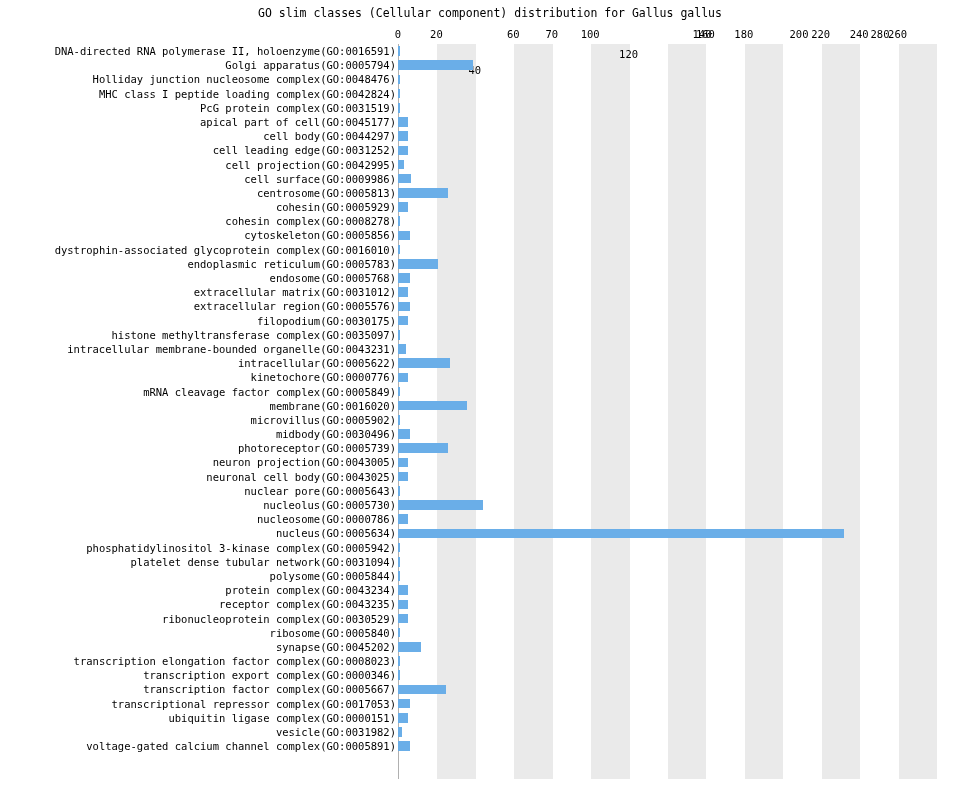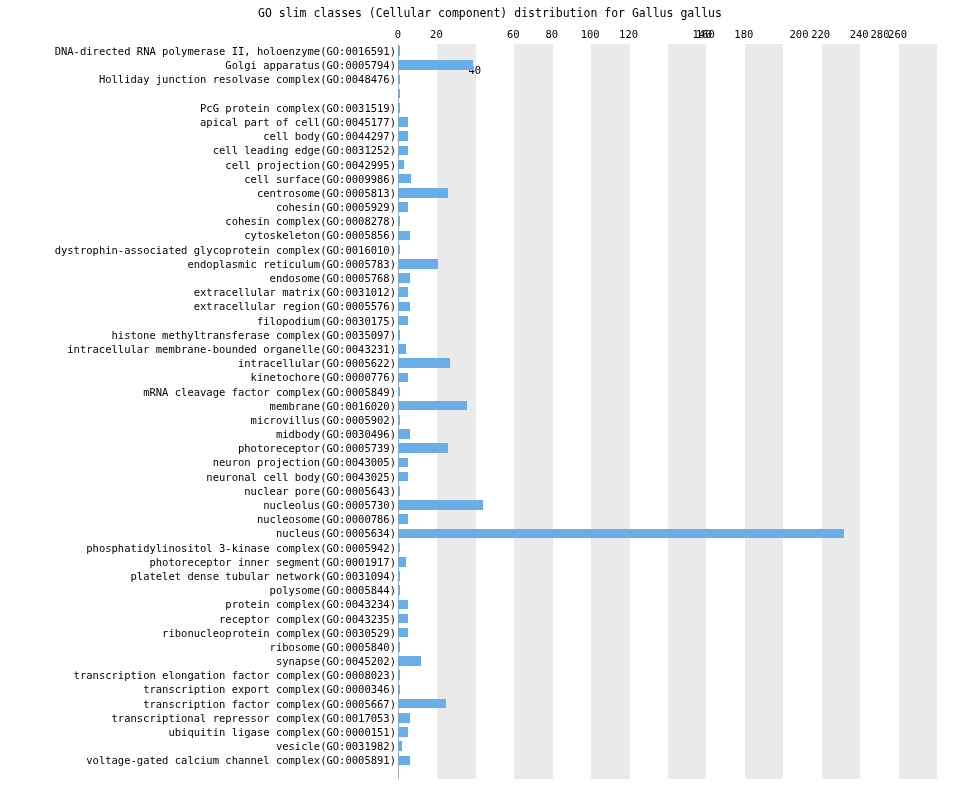--- a/index.html
+++ b/index.html
@@ -105,47 +105,48 @@
       <div class="band" style="left: 345.857px; width: 38.4286px;"></div>
       <div class="band" style="left: 422.714px; width: 38.4286px;"></div>
       <div class="band" style="left: 499.571px; width: 38.4286px;"></div>
     </div>
 
   <div id="axis-labels">
       <div class="xtick" style="left: 398px;">0</div>
       <div class="xtick" style="left: 436.429px;">20</div>
       <div class="xtick" style="left: 474.857px; margin-top: 36px;">40</div>
       <div class="xtick" style="left: 513.286px;">60</div>
-      <div class="xtick" style="left: 551.714px;">80</div>
+      <div class="xtick" style="left: 551.714px;">70</div>
       <div class="xtick" style="left: 590.143px;">100</div>
-      <div class="xtick" style="left: 628.571px;">120</div>
+      <div class="xtick" style="left: 628.571px; margin-top: 20px;">120</div>
       <div class="xtick" style="left: 667px; margin-left: 35px;">140</div>
       <div class="xtick" style="left: 705.429px;">160</div>
       <div class="xtick" style="left: 743.857px;">180</div>
       <div class="xtick" style="left: 799px;">200</div>
       <div class="xtick" style="left: 820.714px;">220</div>
       <div class="xtick" style="left: 859.143px;">240</div>
       <div class="xtick" style="left: 897.571px;">260</div>
       <div class="xtick" style="left: 880px;">280</div>
     </div>
 
   <div id="rows">
       <div class="row">
         <div class="row-label">DNA-directed RNA polymerase II, holoenzyme(GO:0016591)</div>
         <div class="bar zero" style="background: rgb(106, 174, 232);"></div>
       </div>
       <div class="row">
         <div class="row-label">Golgi apparatus(GO:0005794)</div>
         <div class="bar" style="background: rgb(106, 174, 232); width: 74.9357px;"></div>
       </div>
       <div class="row">
-        <div class="row-label">Holliday junction resolvase complex(GO:0048476)</div>
-        <div class="bar zero" style="background: rgb(106, 174, 232);"></div>
-      </div>
-      <div class="row">
+        <div class="row-label">Holliday junction nucleosome complex(GO:0048476)</div>
+        <div class="bar zero" style="background: rgb(106, 174, 232);"></div>
+      </div>
+      <div class="row">
+        <div class="row-label">MHC class I peptide loading complex(GO:0042824)</div>
         <div class="bar zero" style="background: rgb(106, 174, 232);"></div>
       </div>
       <div class="row">
         <div class="row-label">PcG protein complex(GO:0031519)</div>
         <div class="bar zero" style="background: rgb(106, 174, 232);"></div>
       </div>
       <div class="row">
         <div class="row-label">apical part of cell(GO:0045177)</div>
         <div class="bar" style="background: rgb(106, 174, 232); width: 9.60714px;"></div>
       </div>
@@ -263,24 +264,20 @@
       </div>
       <div class="row">
         <div class="row-label">nucleus(GO:0005634)</div>
         <div class="bar" style="background: rgb(106, 174, 232); width: 445.771px;"></div>
       </div>
       <div class="row">
         <div class="row-label">phosphatidylinositol 3-kinase complex(GO:0005942)</div>
         <div class="bar zero" style="background: rgb(106, 174, 232);"></div>
       </div>
       <div class="row">
-        <div class="row-label">photoreceptor inner segment(GO:0001917)</div>
-        <div class="bar" style="background: rgb(106, 174, 232); width: 7.68571px;"></div>
-      </div>
-      <div class="row">
         <div class="row-label">platelet dense tubular network(GO:0031094)</div>
         <div class="bar zero" style="background: rgb(106, 174, 232);"></div>
       </div>
       <div class="row">
         <div class="row-label">polysome(GO:0005844)</div>
         <div class="bar zero" style="background: rgb(106, 174, 232);"></div>
       </div>
       <div class="row">
         <div class="row-label">protein complex(GO:0043234)</div>
         <div class="bar" style="background: rgb(106, 174, 232); width: 9.60714px;"></div>

